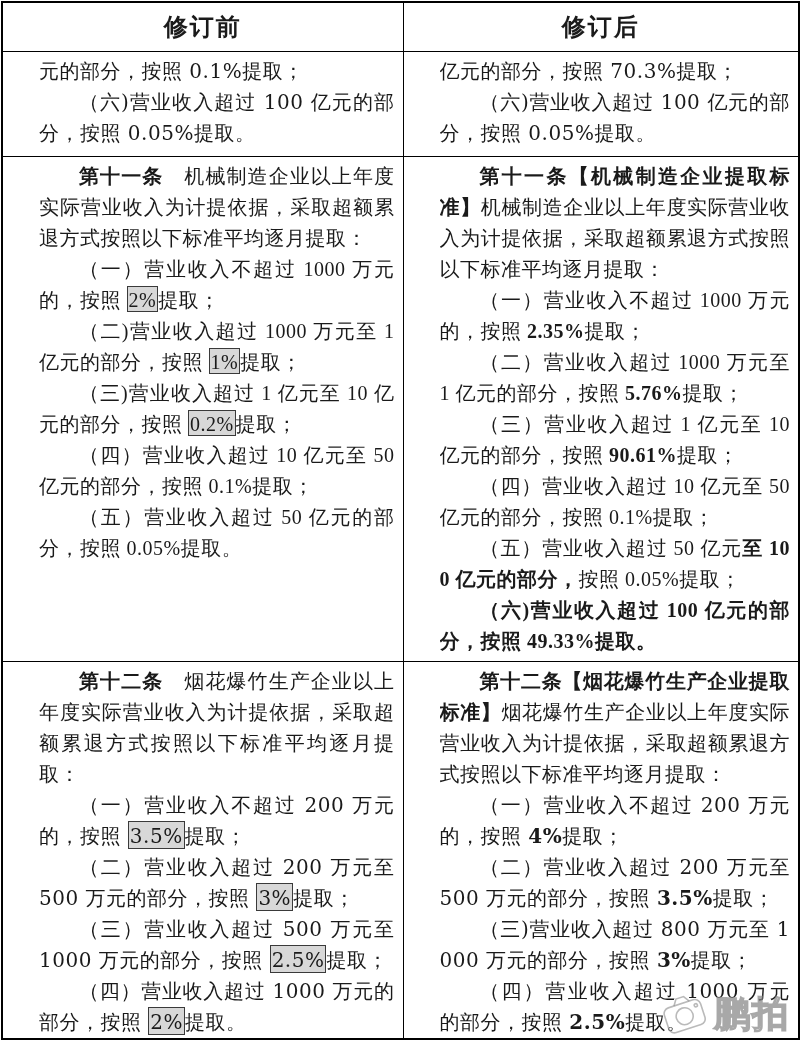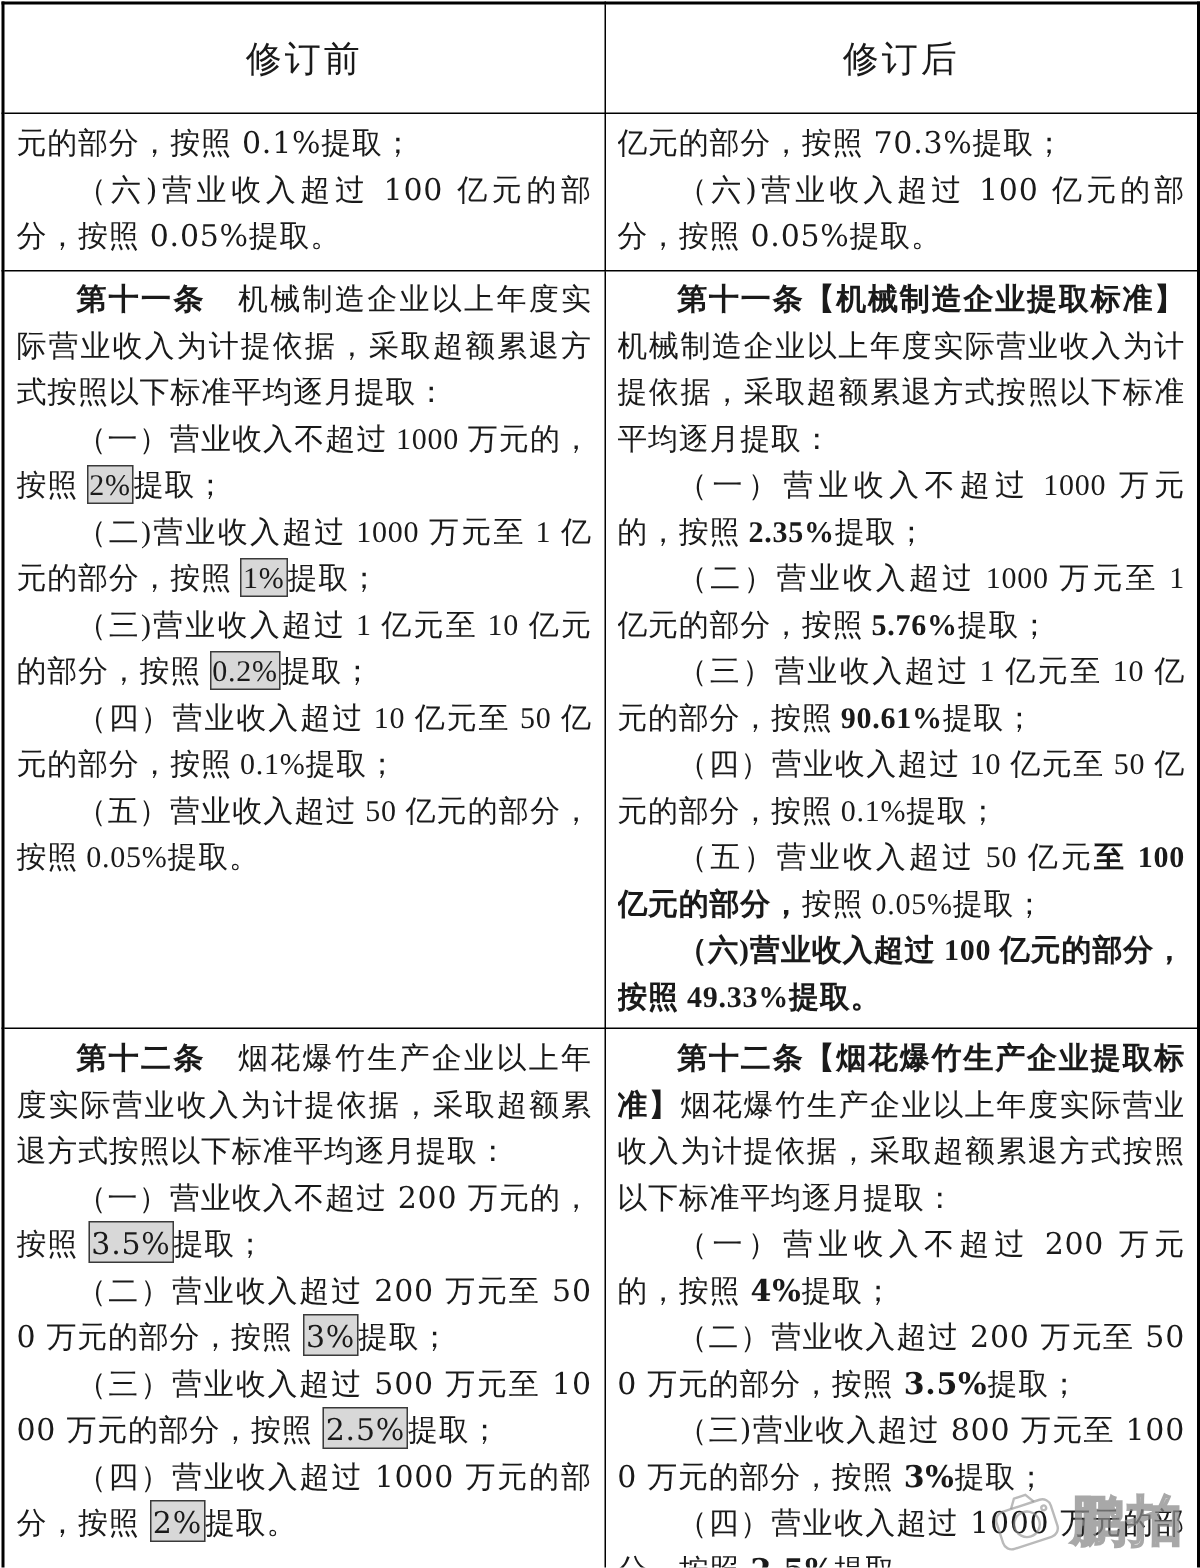--- a/index.html
+++ b/index.html
@@ -22,31 +22,31 @@
     width:797px;
     margin:1px 0 0 1px;
   }
   table.cmp, table.cmp th, table.cmp td{
     border:1px solid var(--border-c);
   }
   table.cmp{border-width:2px;}
   th.hdr{
     height:48px;
     font-size:24px;
-    font-weight:normal;
+    font-weight:bold;
     text-align:center;
     vertical-align:middle;
     letter-spacing:2px;
-    padding:12px;
+    padding:0;
   }
   td.cell{
     vertical-align:top;
     padding:4px 8px 0 8px;
   }
-  .cell-inner{overflow:hidden;}
+  .cell-inner{overflow:hidden;margin-left:28px;}
   .cell-inner.h1{height:100px;}
   .cell-inner.h2{height:500px;font-family:Liberation Serif, serif;}
   .cell-inner.h3{height:372px;}
   .para{
     margin:0;
     font-size:20px;
     line-height:31px;
     text-align:justify;
     text-justify:inter-ideograph;
     letter-spacing:0.5px;

